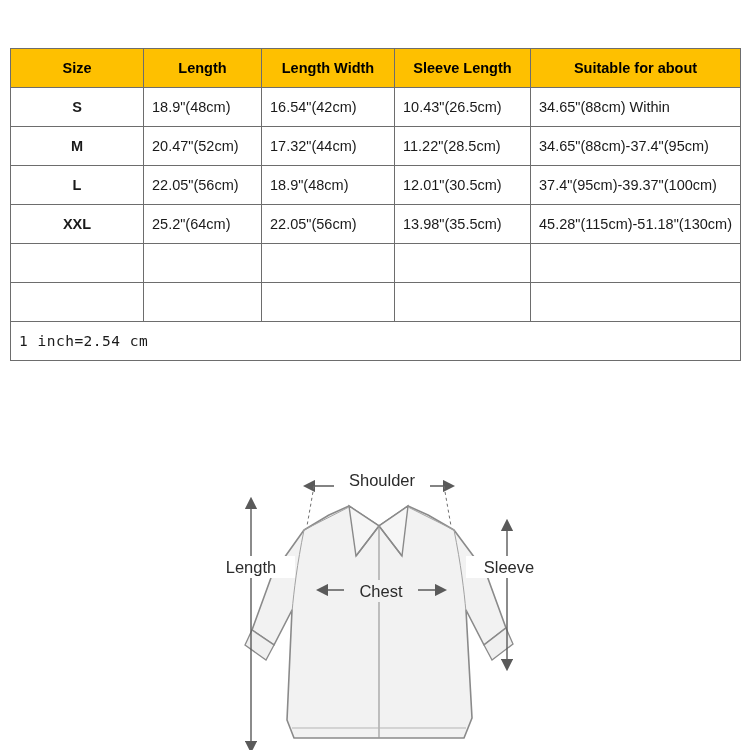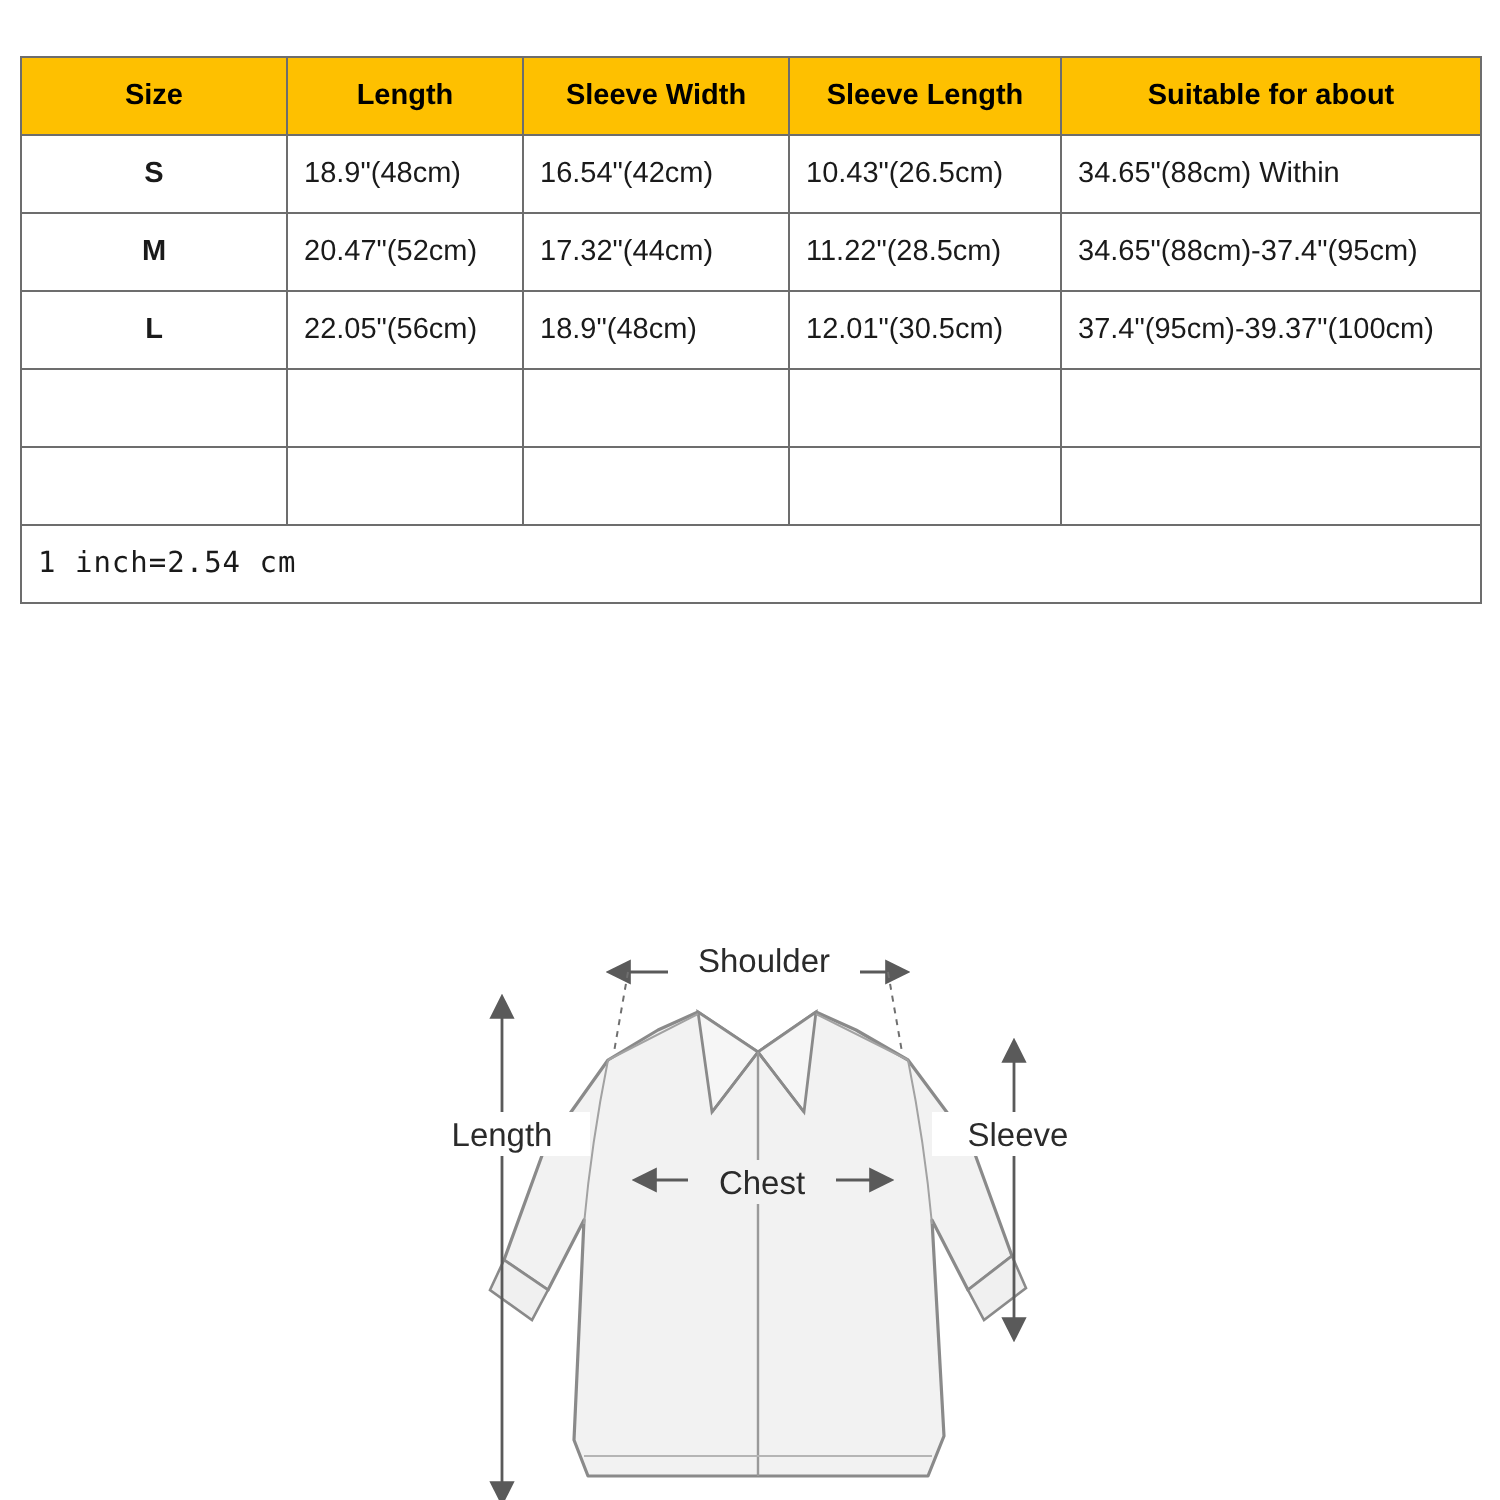--- a/index.html
+++ b/index.html
@@ -25,20 +25,21 @@
   .table-wrap {
     position: absolute;
     left: 10px;
     top: 28px;
     width: 730px;
   }
   table.size-table {
     border-collapse: collapse;
     width: 730px;
     table-layout: fixed;
+    margin-top: 20px;
   }
   table.size-table th,
   table.size-table td {
     border: 1px solid #6d6d6d;
     height: 38px;
     padding: 0 8px;
     font-size: 14.5px;
     vertical-align: middle;
   }
   thead th {
@@ -104,21 +105,21 @@
         <col class="c0">
           <col class="c1">
           <col class="c2">
           <col class="c3">
           <col class="c4">
       </colgroup>
       <thead>
         <tr>
           <th>Size</th>
           <th>Length</th>
-          <th>Sleeve Width</th>
+          <th>Length Width</th>
           <th>Sleeve Length</th>
           <th>Suitable for about</th>
         </tr>
       </thead>
       <tbody>
         <tr>
           <td class="size-cell">S</td>
           <td class="val-cell">18.9"(48cm)</td>
           <td class="val-cell">16.54"(42cm)</td>
           <td class="val-cell">10.43"(26.5cm)</td>
@@ -130,20 +131,27 @@
           <td class="val-cell">17.32"(44cm)</td>
           <td class="val-cell">11.22"(28.5cm)</td>
           <td class="val-cell">34.65"(88cm)-37.4"(95cm)</td>
         </tr>
         <tr>
           <td class="size-cell">L</td>
           <td class="val-cell">22.05"(56cm)</td>
           <td class="val-cell">18.9"(48cm)</td>
           <td class="val-cell">12.01"(30.5cm)</td>
           <td class="val-cell">37.4"(95cm)-39.37"(100cm)</td>
+        </tr>
+        <tr>
+          <td class="size-cell">XXL</td>
+          <td class="val-cell">25.2"(64cm)</td>
+          <td class="val-cell">22.05"(56cm)</td>
+          <td class="val-cell">13.98"(35.5cm)</td>
+          <td class="val-cell">45.28"(115cm)-51.18"(130cm)</td>
         </tr>
         <tr class="empty-row">
           <td class="size-cell"></td>
           <td class="val-cell"></td>
           <td class="val-cell"></td>
           <td class="val-cell"></td>
           <td class="val-cell"></td>
         </tr>
         <tr class="empty-row">
           <td class="size-cell"></td>

